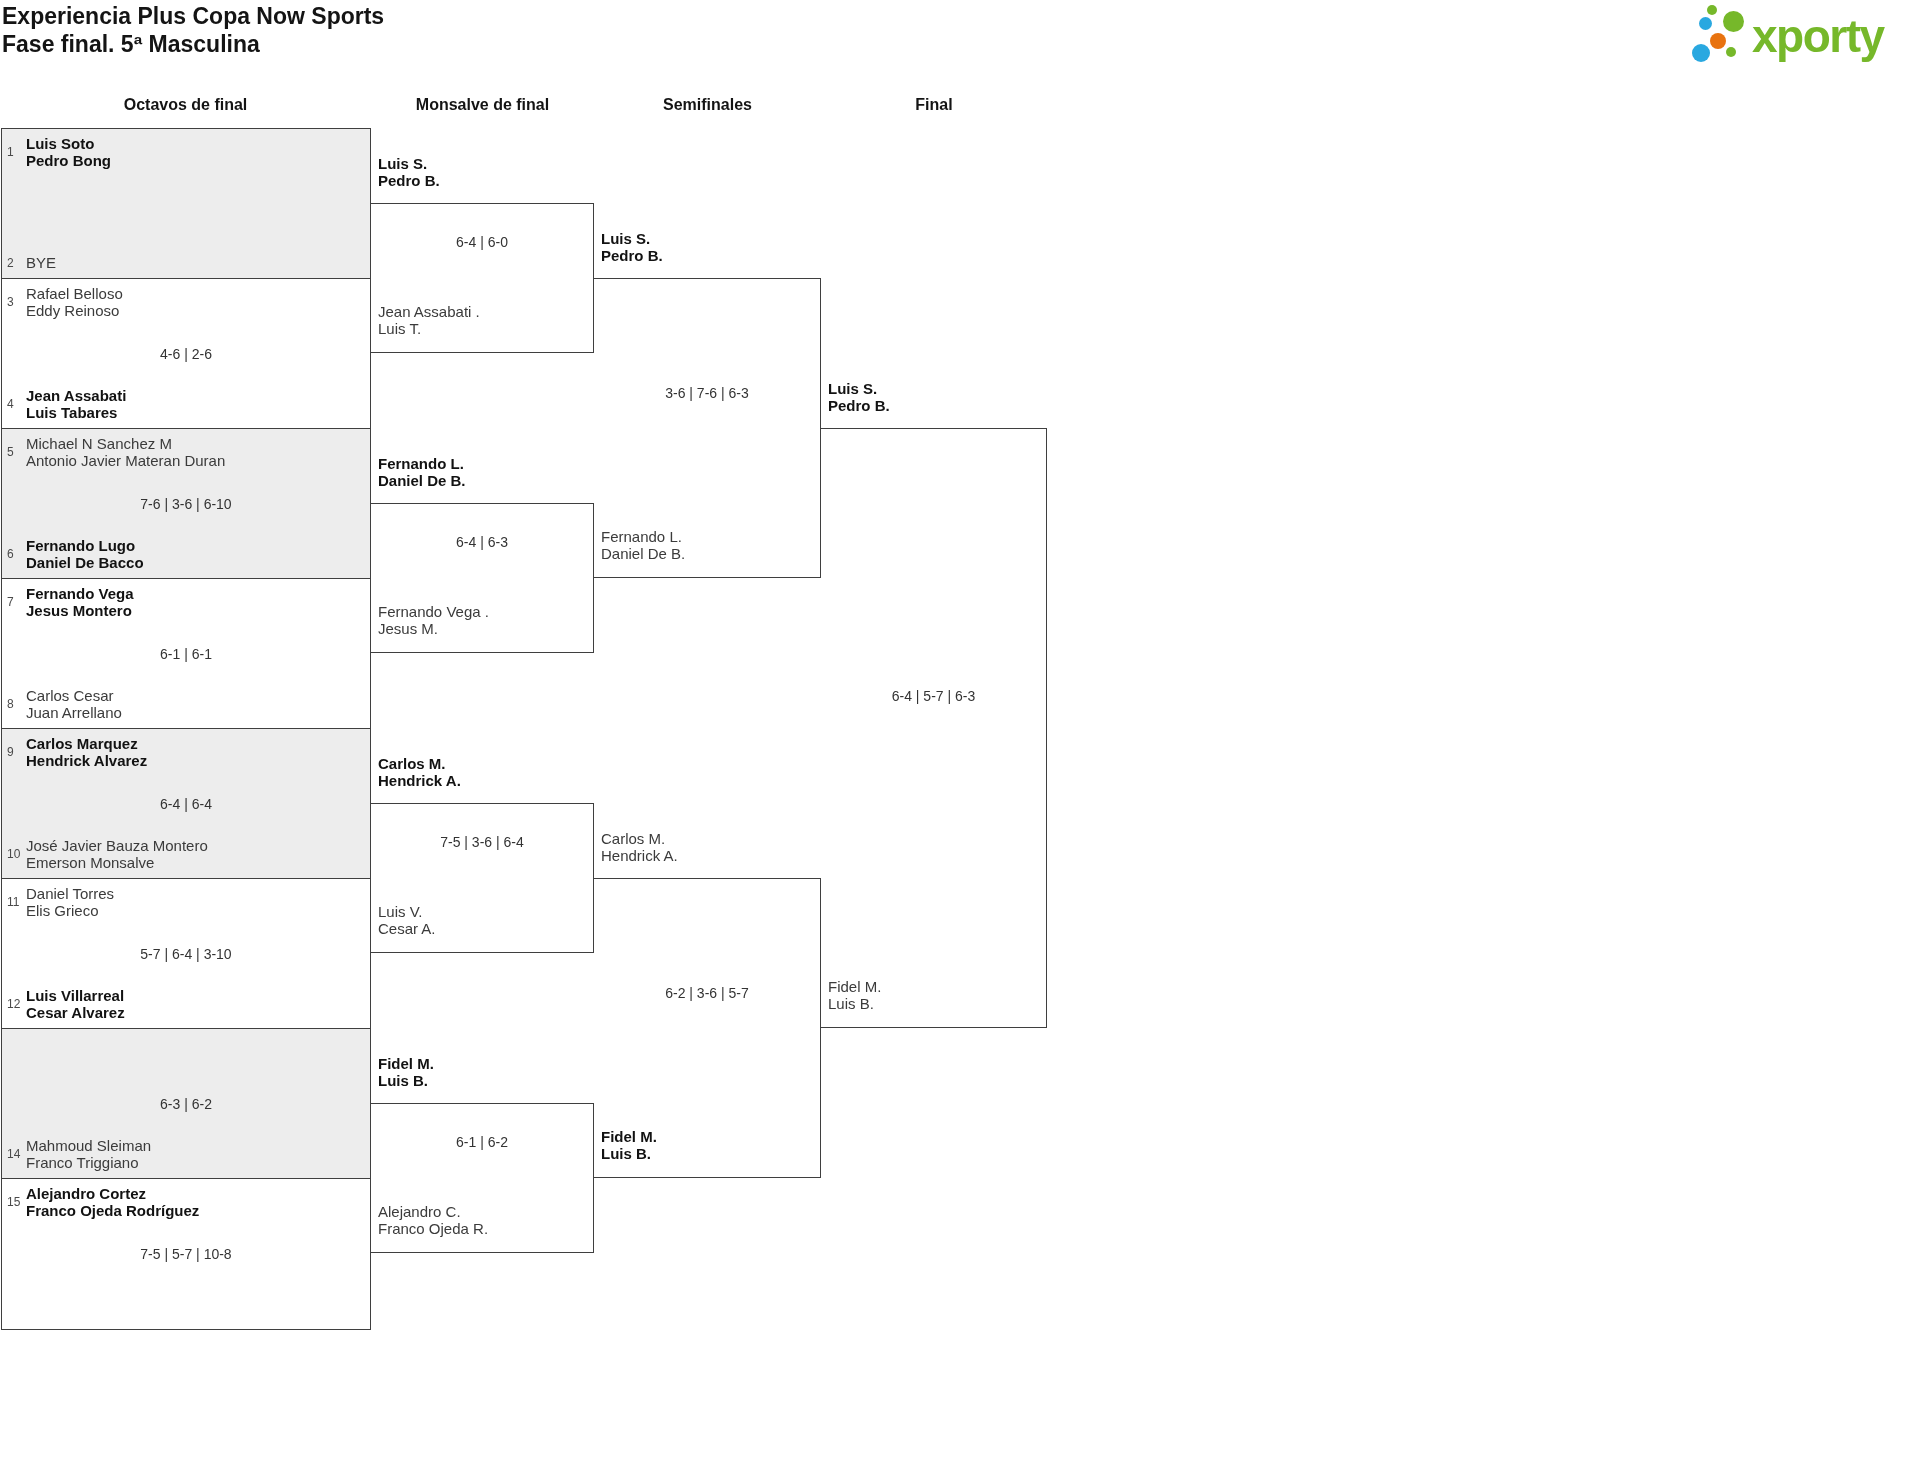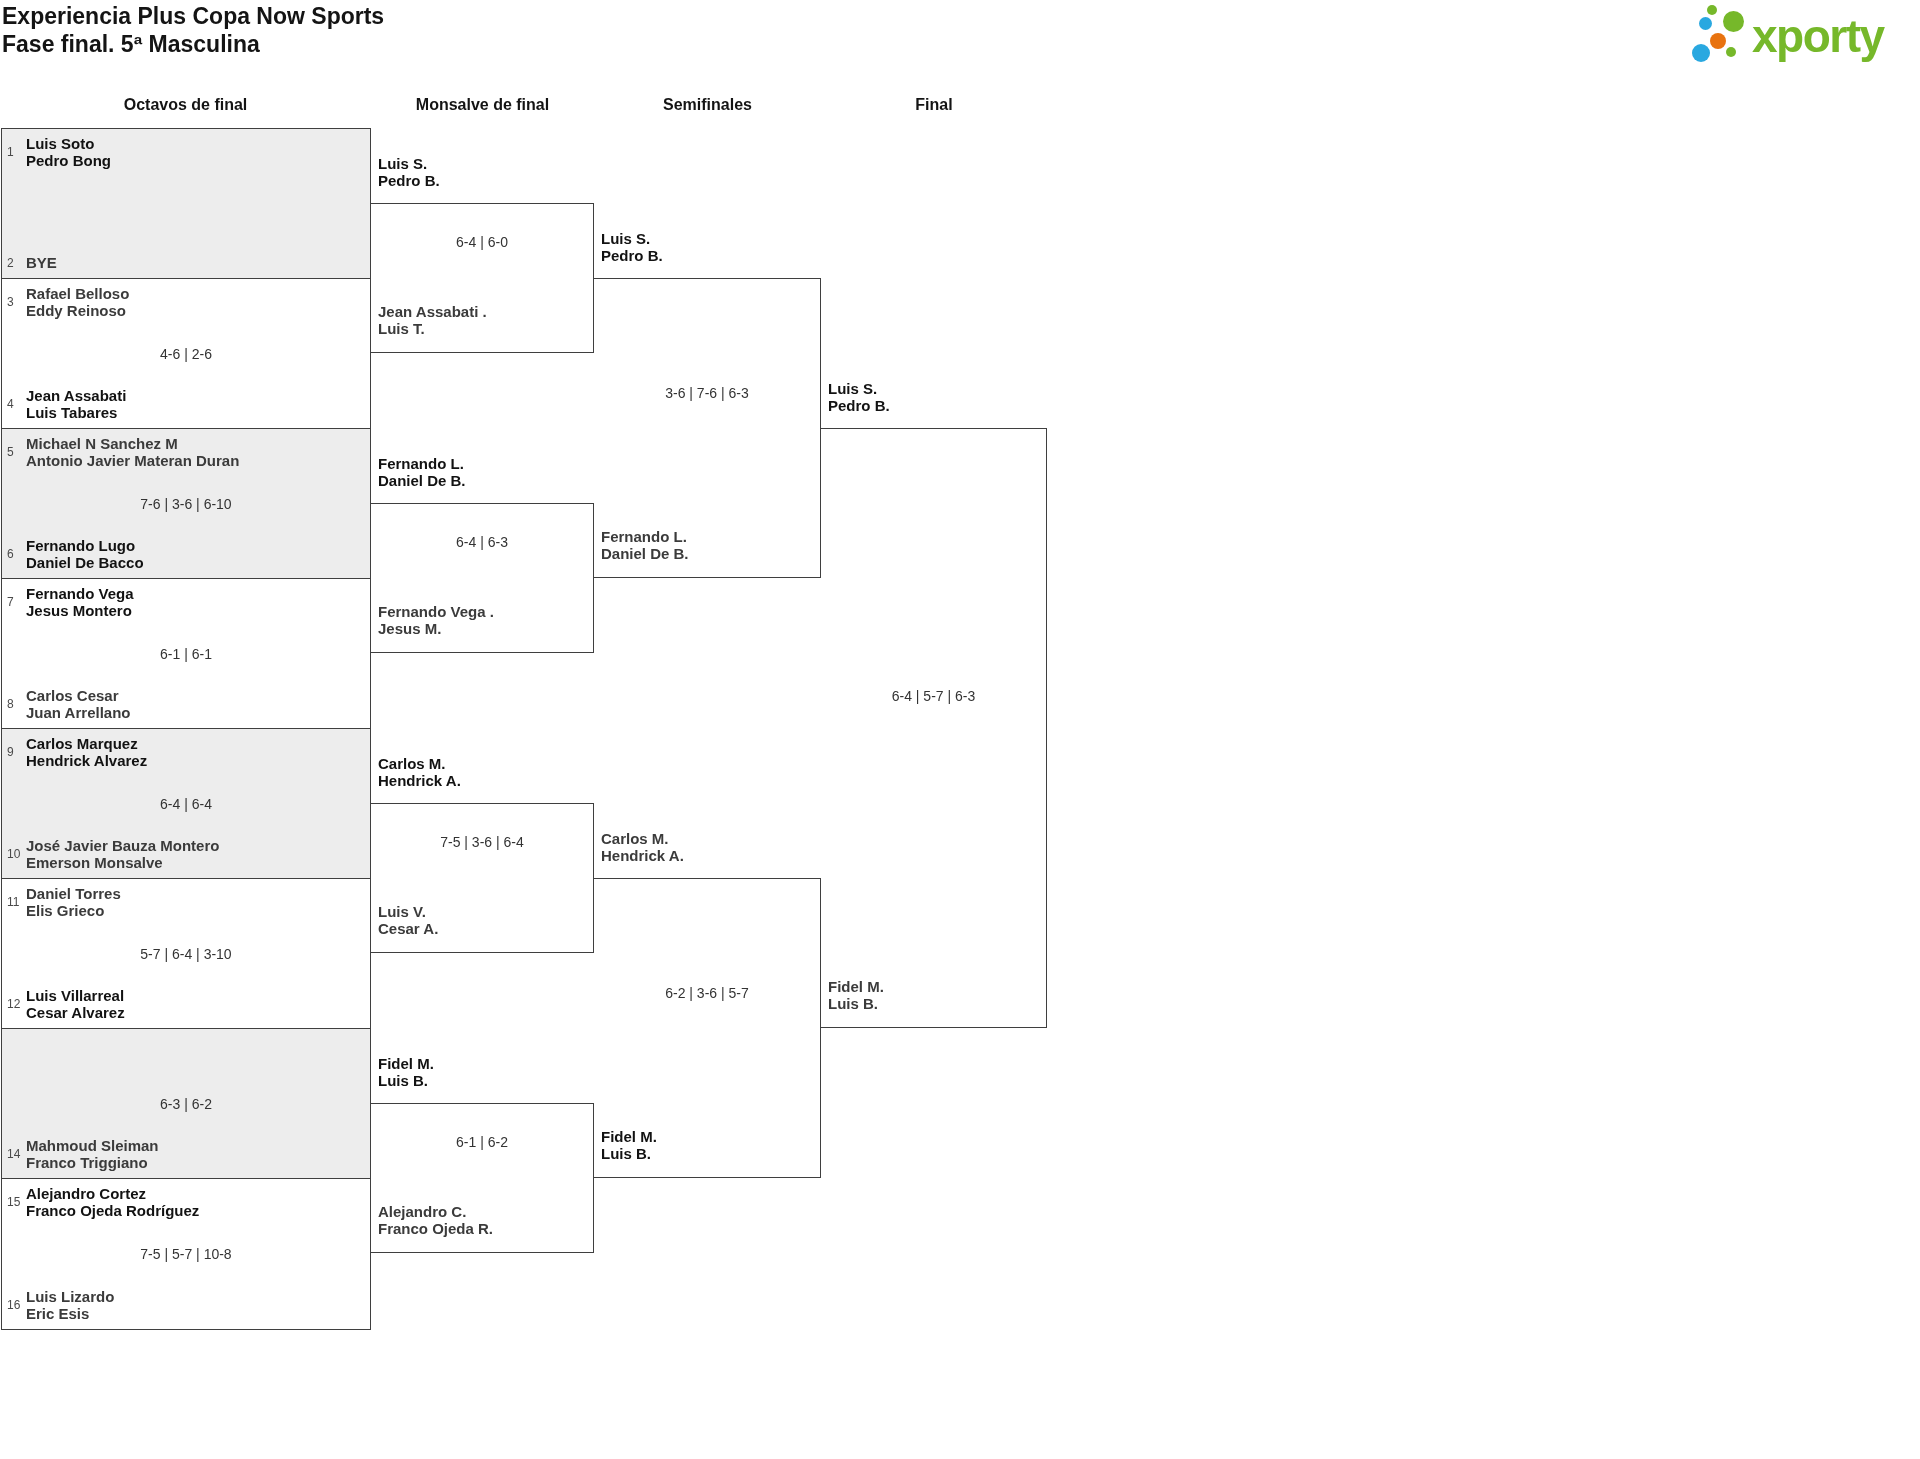--- a/index.html
+++ b/index.html
@@ -18,21 +18,21 @@
   .rh{position:absolute;top:96px;font-size:16px;font-weight:600;text-align:center;color:#141414;}
   
   .col-r16{position:absolute;left:1px;top:128px;width:370px;border:1px solid var(--line);box-sizing:border-box;}
   .m16{position:relative;height:150px;box-sizing:border-box;background:#fff;}
   .m16:not(:last-child){border-bottom:1px solid var(--line);}
   .m16:nth-child(odd){background:var(--altbg);}
   .slot{position:absolute;left:0;right:4px;display:flex;align-items:center;padding-left:5px;}
   .slot-a{top:6px;}
   .slot-b{bottom:7px;}
   .seed{flex:0 0 19px;font-size:12px;color:#4a4a4a;line-height:14px;}
-  .team{font-size:15px;line-height:17px;color:#3b3b3b;font-weight:700;}
+  .team{font-size:15px;line-height:17px;color:#3b3b3b;font-weight:400;}
   .team.winner{font-weight:700;color:#121212;}
   .score{position:absolute;left:0;right:0;text-align:center;font-size:14px;color:#333;line-height:18px;}
   .m16 .score{top:66px;}
   
   .mo{position:absolute;box-sizing:border-box;border-top:1px solid var(--line);border-right:1px solid var(--line);border-bottom:1px solid var(--line);}
   .team-top{position:absolute;left:7px;bottom:100%;margin-bottom:15px;}
   .team-bottom{position:absolute;left:7px;bottom:15px;}
 </style>
 </head>
 <body style="--green: #76b82a; --blue: #29a8e0; --orange: #e8730f; --altbg: #ededed; --line: #3f3f3f;">
@@ -180,27 +180,20 @@
 
   <div class="m16">
     <div class="slot slot-a">
       <span class="seed">15</span>
       <div class="team winner">
         <div>Alejandro Cortez</div>
         <div>Franco Ojeda Rodríguez</div>
       </div>
     </div>
     <div class="score">7-5 | 5-7 | 10-8</div>
-    <div class="slot slot-b">
-      <span class="seed">16</span>
-      <div class="team">
-        <div>Luis Lizardo</div>
-        <div>Eric Esis</div>
-      </div>
-    </div>
   </div>
 
 </div>
 
 <div class="mo" style="left:371px;top:203px;width:223px;height:150px;">
   <div class="team team-top winner">
     <div>Luis S.</div>
     <div>Pedro B.</div>
   </div>
   <div class="score" style="top:29px;">6-4 | 6-0</div>

